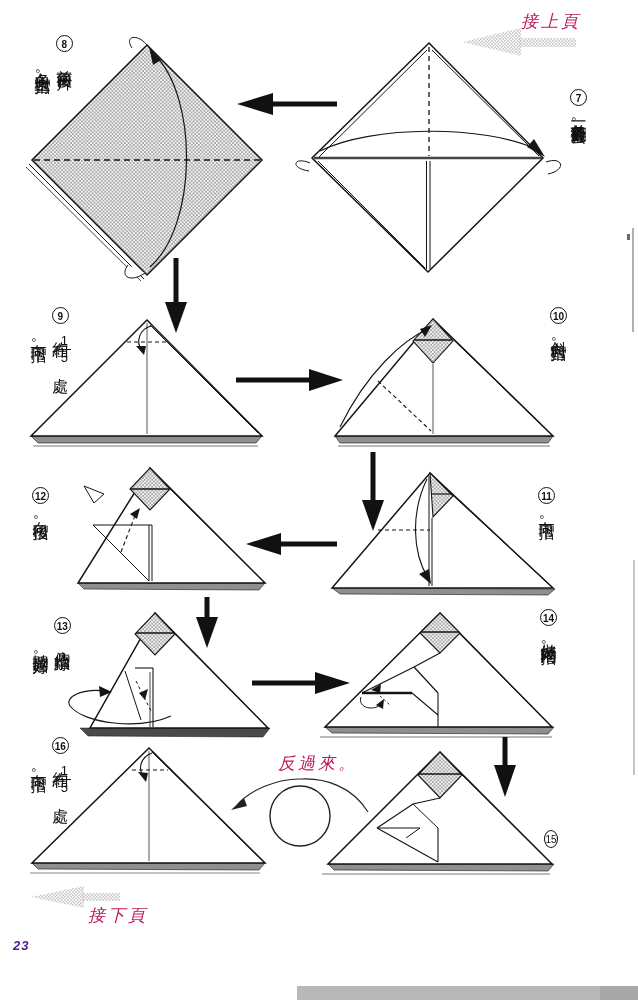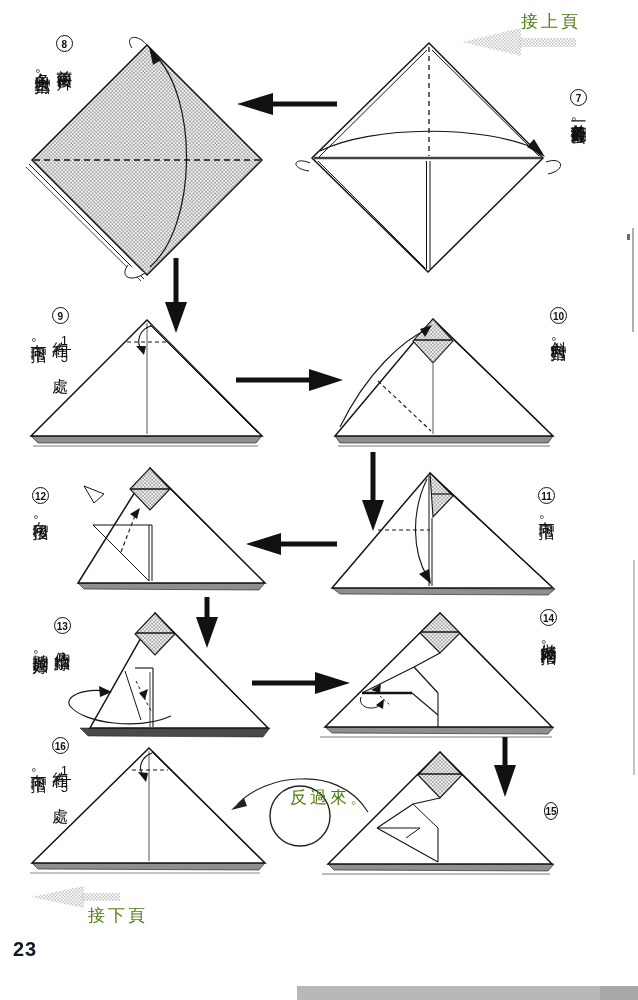--- a/index.html
+++ b/index.html
@@ -37,41 +37,42 @@
     letter-spacing:0;
     box-sizing:border-box;
     margin:1px 0 5px 0;
     background:#fff;
   }
   .circ-solo {
     position:absolute;
     width:14px; height:18px;
     border:1.6px solid #101010;
     border-radius:50%;
-    font-size:10px; font-weight:bold;
+    font-size:10px; font-weight:normal;
     line-height:18px; text-align:center;
     box-sizing:border-box;
     background:#fff;
+    margin-top:28px;
   }
   .vfrac {
     display:inline-block;
     writing-mode:horizontal-tb;
     text-orientation:mixed;
     text-align:center;
     font-size:13px;
     line-height:1.05;
     letter-spacing:0;
     margin:2px 0;
     vertical-align:middle;
   }
   .vfrac span { display:block; }
   .vfrac .bar { width:13px; height:0; border-top:1.4px solid #101010; margin:1px auto; }
 
-  .hlabel { position:absolute; font-size:17px; letter-spacing:3px; color:#4d7c0f; white-space:nowrap; }
-  .pagenum { position:absolute; font-size:20px; font-weight:bold; letter-spacing:1px; color:#0f172a; }
+  .hlabel { position:absolute; font-size:17px; letter-spacing:3px; color:#be185d; white-space:nowrap;font-style:italic; }
+  .pagenum { position:absolute; font-size:13px; font-weight:bold; letter-spacing:1px; color:#4c1d95;font-style:italic; }
 </style>
 </head>
 <body>
 
 <div id="page">
 
   <svg width="638" height="1000" viewBox="0 0 638 1000">
     <defs>
       <pattern id="ht" width="3.6" height="3.6" patternUnits="userSpaceOnUse">
         <rect width="3.6" height="3.6" fill="#f4f4f4"></rect>
@@ -323,19 +324,19 @@
     <div class="vcol"><span class="circ">14</span><span>做好內陷摺。</span></div>
   </div>
 
   <span class="circ-solo" style="left:544px; top:802px;">15</span>
 
   <div class="vlabel" style="left:28px; top:736px;">
     <div class="vcol"><span class="circ">16</span><span>約在</span><span class="vfrac"><span>1</span><span class="bar"></span><span>5</span></span><span>處</span></div>
     <div class="vcol vcol2-pad"><span>向下摺。</span></div>
   </div>
 
-  <div class="hlabel" style="left:290px; top:752px;margin-top:34px;">反過來。</div>
+  <div class="hlabel" style="left:278px; top:752px;">反過來。</div>
 
   <div class="hlabel" style="left:88px; top:904px; font-size:17px;">接下頁</div>
 
   <div class="pagenum" style="left:13px; top:938px;">23</div>
 
 </div>
 
 </body></html>

